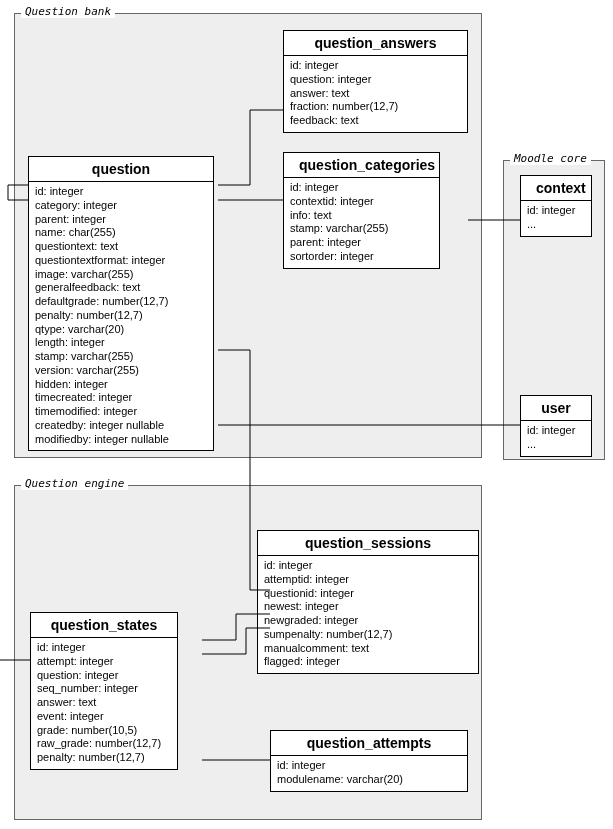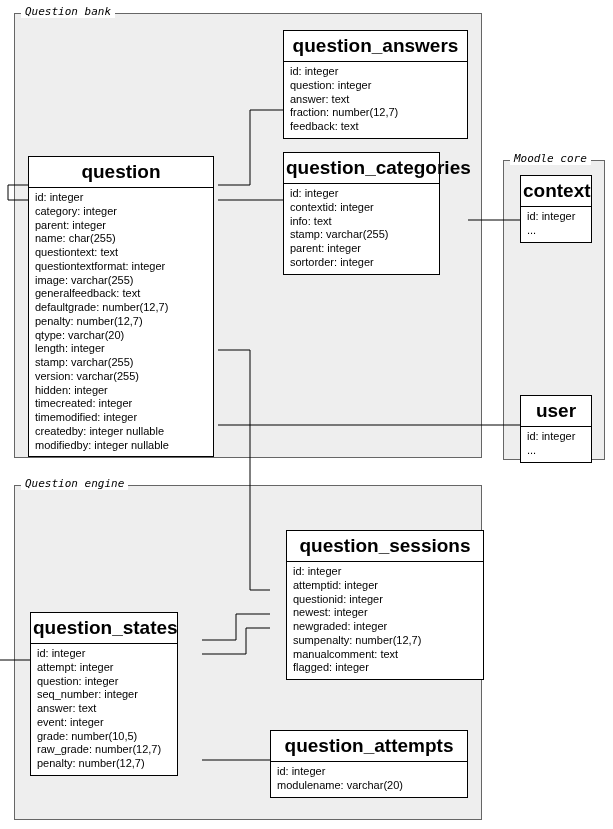--- a/index.html
+++ b/index.html
@@ -29,23 +29,23 @@
     font-size: 11px;
   }
   .entity {
     position: absolute;
     border: 1px solid #000;
     background: #fff;
   }
   .entity-title {
     font-weight: bold;
     text-align: center;
-    padding: 4px 2px;
+    padding: 4px 15px;
     border-bottom: 1px solid #000;
-    font-size: 19px;
+    font-size: 14px;
   }
   .entity-body {
     padding: 3px 6px 4px 6px;
     line-height: 1.25;
     font-size: 11px;
   }
   .entity-body div { white-space: nowrap; }
   svg.connectors {
     position: absolute;
     top: 0; left: 0;
@@ -125,21 +125,21 @@
 </div>
 
 <div class="entity" style="left:520px; top:395px; width:72px;">
   <div class="entity-title">user</div>
   <div class="entity-body">
       <div>id: integer</div>
       <div>...</div>
     </div>
 </div>
 
-<div class="entity" style="left:286px; top:530px; width:198px;">
+<div class="entity" style="left:257px; top:530px; width:222px;">
   <div class="entity-title">question_sessions</div>
   <div class="entity-body">
       <div>id: integer</div>
       <div>attemptid: integer</div>
       <div>questionid: integer</div>
       <div>newest: integer</div>
       <div>newgraded: integer</div>
       <div>sumpenalty: number(12,7)</div>
       <div>manualcomment: text</div>
       <div>flagged: integer</div>

